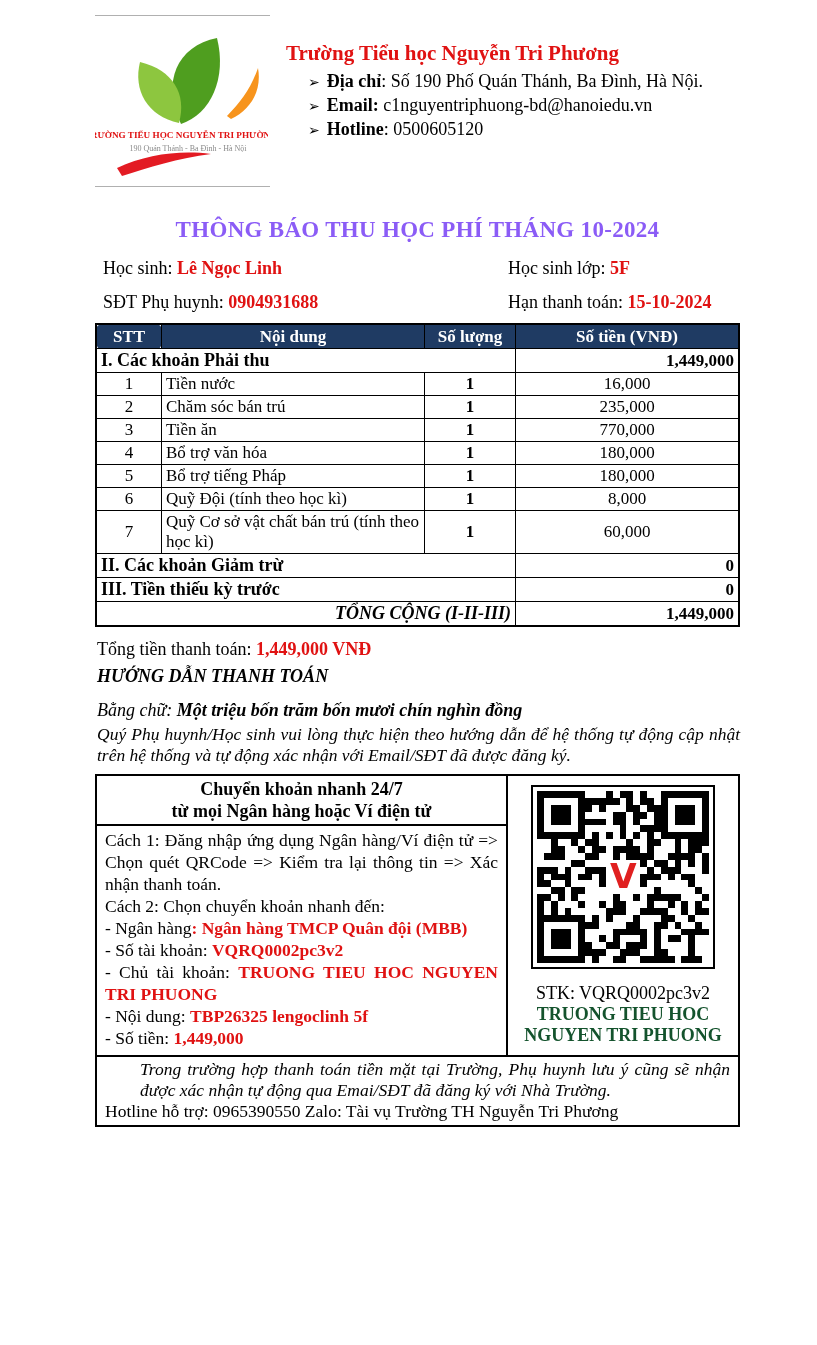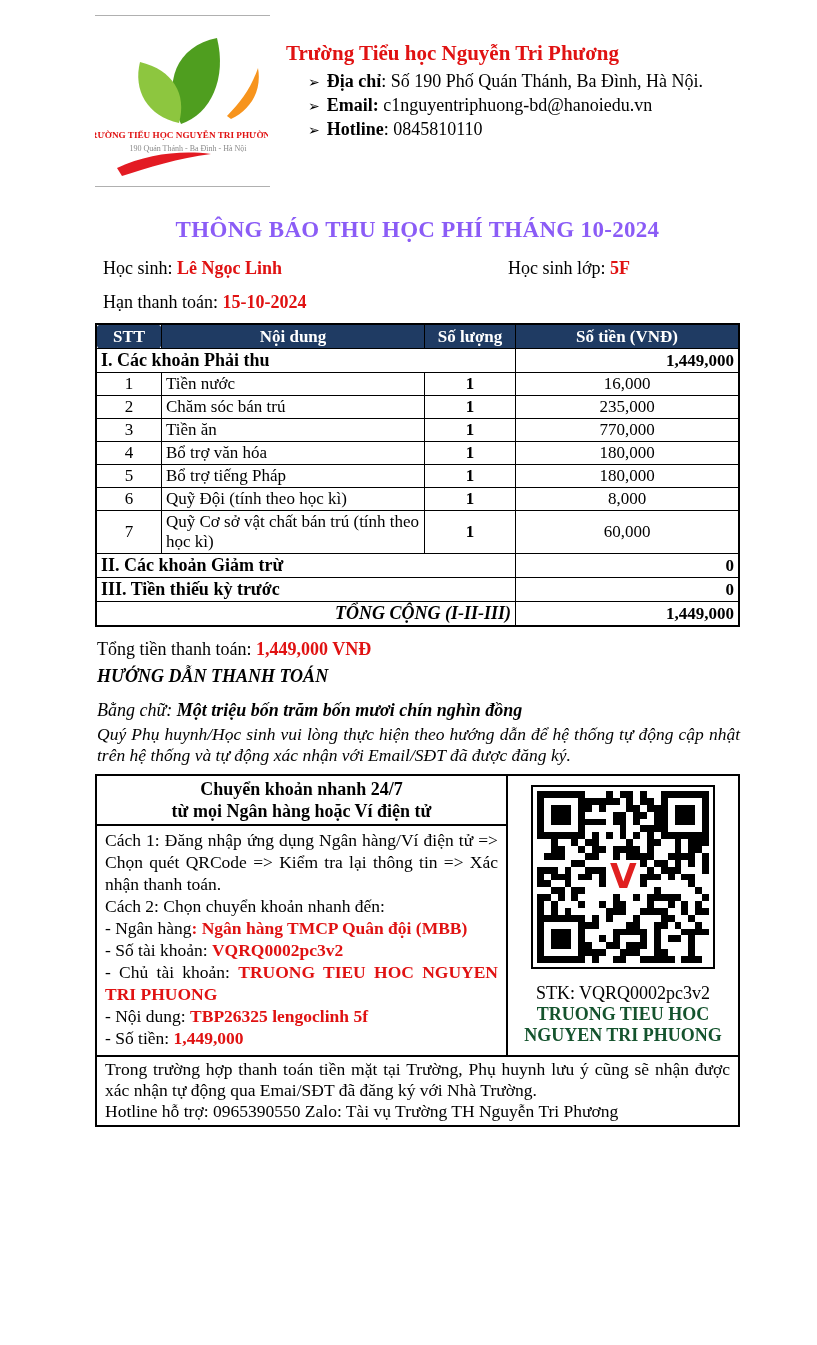--- a/index.html
+++ b/index.html
@@ -50,21 +50,21 @@
   .pay-left{flex:1;border-right:2px solid #000;display:flex;flex-direction:column;}
   .pay-title{border-bottom:2px solid #000;text-align:center;font-weight:bold;
              font-size:18px;line-height:22px;padding:2px 0;}
   .pay-content{padding:3px 8px 6px;font-size:17.5px;line-height:22px;text-align:justify;}
   .pay-right{width:226px;flex:none;text-align:center;padding:9px 2px 4px;}
   .qr-frame{display:inline-block;border:2px solid #000;padding:4px;background:#fff;
             line-height:0;position:relative;}
   .stk-line{font-size:18px;margin-top:14px;line-height:21px;}
   .qr-holder{color:#14532d;font-weight:bold;font-size:18px;line-height:21px;}
   .pay-note{border-top:2px solid #000;padding:2px 8px 3px;font-size:17.5px;line-height:21px;}
-  .note-text{text-align:justify;}
+  .note-text{font-style:italic;text-align:justify;margin-left:35px;}
   .b{font-weight:normal;}
 </style>
 </head>
 <body>
 
 <div class="page">
   <div class="content">
 
     <div class="header">
       <div class="logo-box">
@@ -80,34 +80,37 @@
       <div class="header-info">
         <div class="school-name">Trường Tiểu học Nguyễn Tri Phương</div>
         <div class="contact-list">
           <div class="contact-item">
             <span class="bullet">➢</span><span class="lbl">Địa chỉ</span><span>: Số 190 Phố Quán Thánh, Ba Đình, Hà Nội.</span>
           </div>
           <div class="contact-item">
             <span class="bullet">➢</span><span class="lbl">Email:</span><span>  c1nguyentriphuong-bd@hanoiedu.vn</span>
           </div>
           <div class="contact-item">
-            <span class="bullet">➢</span><span class="lbl">Hotline</span><span>: 0845810110</span>
+            <span class="bullet">➢</span><span class="lbl">Hotline</span><span>: 0500605120</span>
           </div>
         </div>
       </div>
     </div>
 
     <div class="doc-title">THÔNG BÁO THU HỌC PHÍ THÁNG 10-2024</div>
 
     <div class="info-grid">
       <div class="info-cell">
         <span>Học sinh: </span><span class="red-b">Lê Ngọc Linh</span>
       </div>
       <div class="info-cell">
         <span>Học sinh lớp: </span><span class="red-b">5F</span>
+      </div>
+      <div class="info-cell">
+        <span>SĐT Phụ huynh: </span><span class="red-b">0904931688</span>
       </div>
       <div class="info-cell">
         <span>Hạn thanh toán: </span><span class="red-b">15-10-2024</span>
       </div>
     </div>
 
     <table class="fee-table">
       <tbody>
           <tr>
         <th class="col-stt">STT</th>

